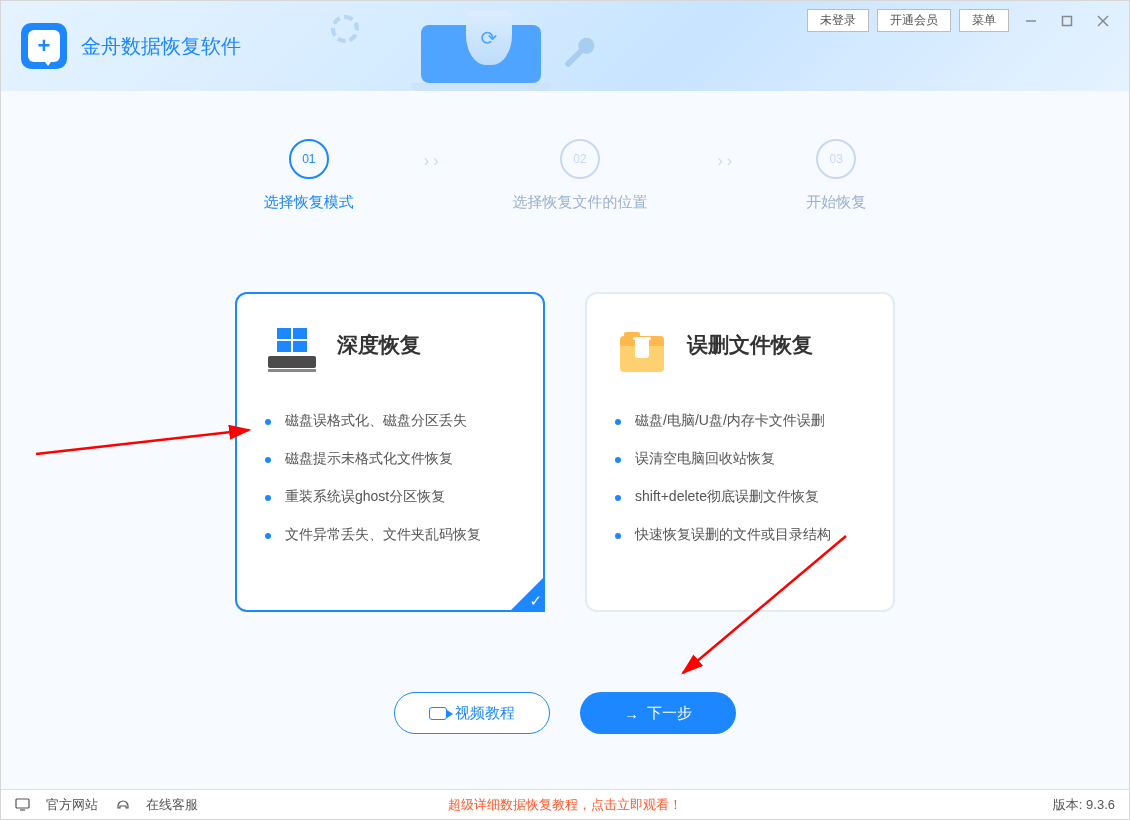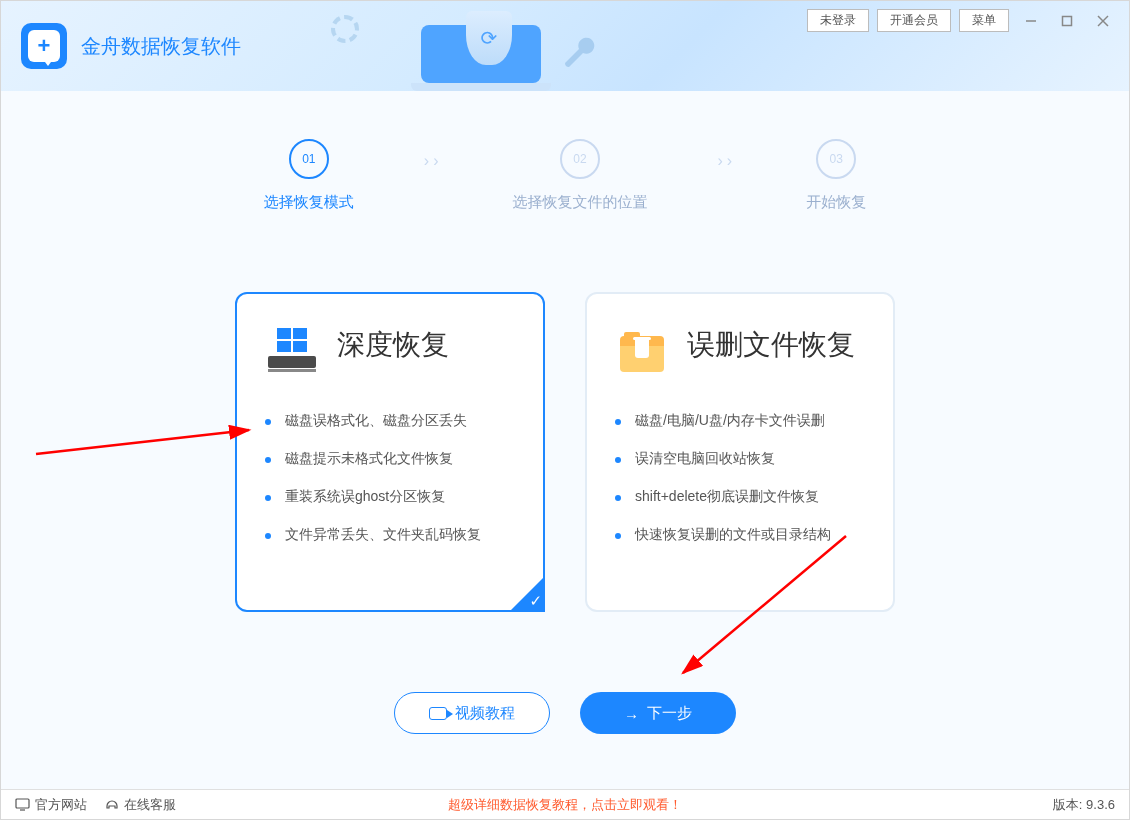--- a/index.html
+++ b/index.html
@@ -122,21 +122,21 @@
   background: #ffd070; border-radius: 0 0 4px 4px;
 }
 .folder-trash {
   position: absolute; top: 4px; left: 50%; transform: translateX(-50%);
   width: 14px; height: 18px; background: #fff; border-radius: 0 0 3px 3px;
 }
 .folder-trash::before {
   content: ""; position: absolute; top: -3px; left: -2px;
   width: 18px; height: 3px; background: #fff; border-radius: 2px;
 }
-.card-title { font-size: 28px; color: #333; font-weight: 400; }
+.card-title { font-size: 21px; color: #333; font-weight: 700; }
 .card-list { list-style: none; }
 .card-list li {
   font-size: 14px; color: #555;
   padding: 10px 0 10px 20px;
   position: relative;
 }
 .card-list li::before {
   content: ""; position: absolute; left: 0; top: 17px;
   width: 6px; height: 6px; border-radius: 50%; background: #1d87ff;
 }
@@ -172,21 +172,21 @@
   border-left: 6px solid #1d87ff;
 }
 .footer {
   position: absolute; bottom: 0; left: 0; right: 0;
   height: 30px; border-top: 1px solid #e0e0e0;
   background: #fff;
   display: flex; align-items: center;
   padding: 0 14px; font-size: 13px;
 }
 .footer-left { display: flex; align-items: center; gap: 18px; color: #555; }
-.footer-left .fi { display: flex; align-items: center; gap: 5px; cursor: pointer; text-align: center; }
+.footer-left .fi { display: flex; align-items: center; gap: 16px; cursor: pointer; text-align: center; }
 .footer-center {
   position: absolute; left: 50%; transform: translateX(-50%);
   color: #ff5a2e;
 }
 .footer-right { margin-left: auto; color: #555; }
 .arrow-annotation {
   position: absolute; pointer-events: none;
 }
 .arr1 { left: 30px; top: 405px; }
 .arr2 { left: 670px; top: 530px; }

